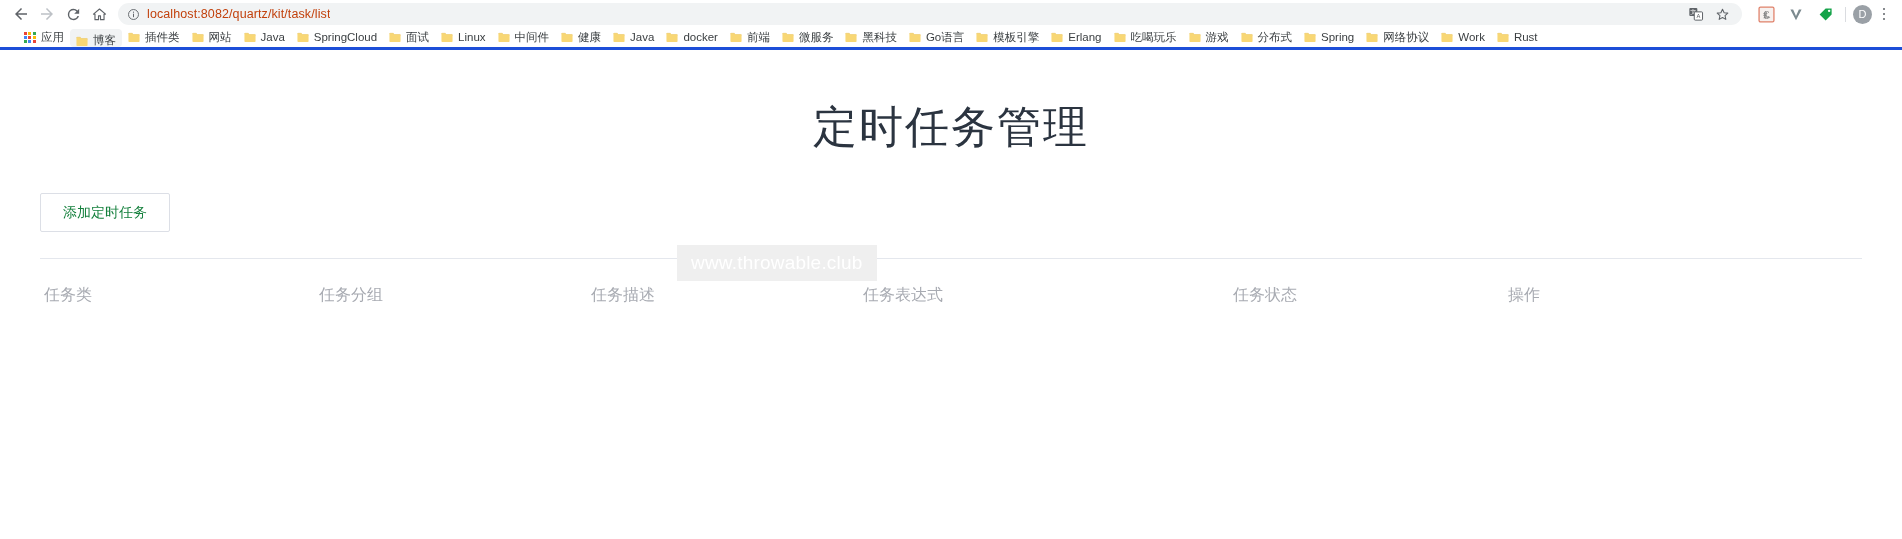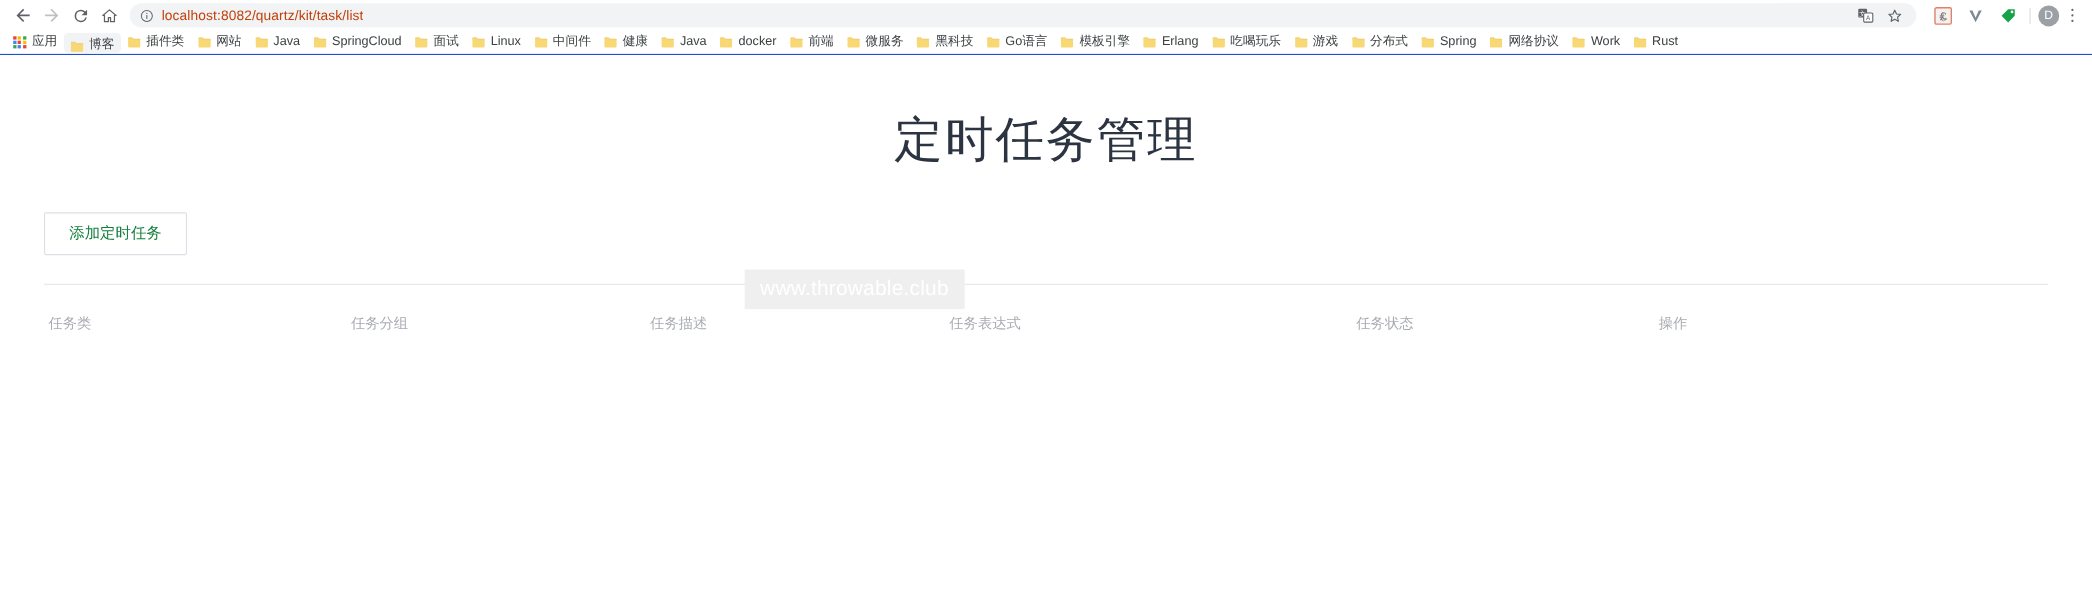--- a/index.html
+++ b/index.html
@@ -131,25 +131,25 @@
     border-radius: 50%;
     background: #5f6368;
     display: block;
   }
 
   
   .bookmarks {
     height: 22px;
     display: flex;
     align-items: center;
-    padding: 0 6px;
+    padding: 0 18px;
     box-sizing: border-box;
     background: #ffffff;
     overflow: hidden;
-    border-bottom: 1px solid #1d4ed8;
+    border-bottom: 3px solid #1d4ed8;
   }
   .bm {
     display: flex;
     align-items: center;
     height: 18px;
     padding: 0 6px;
     border-radius: 4px;
     flex: 0 0 auto;
     white-space: nowrap;
   }
@@ -218,21 +218,21 @@
     position: relative;
   }
   .table {
     width: 100%;
     border-collapse: collapse;
     table-layout: fixed;
   }
   .table th {
     text-align: left;
     font-weight: normal;
-    font-size: 13px;
+    font-size: 16px;
     color: #a8abb2;
     padding: 26px 0 8px 0;
     font-family: Liberation Sans, sans-serif;
   }
   .table th.c0 { width: 275px; padding-left: 4px; }
   .table th.c1 { width: 272px; }
   .table th.c2 { width: 272px; }
   .table th.c3 { width: 370px; }
   .table th.c4 { width: 275px; }
   .table th.c5 { width: auto; }

